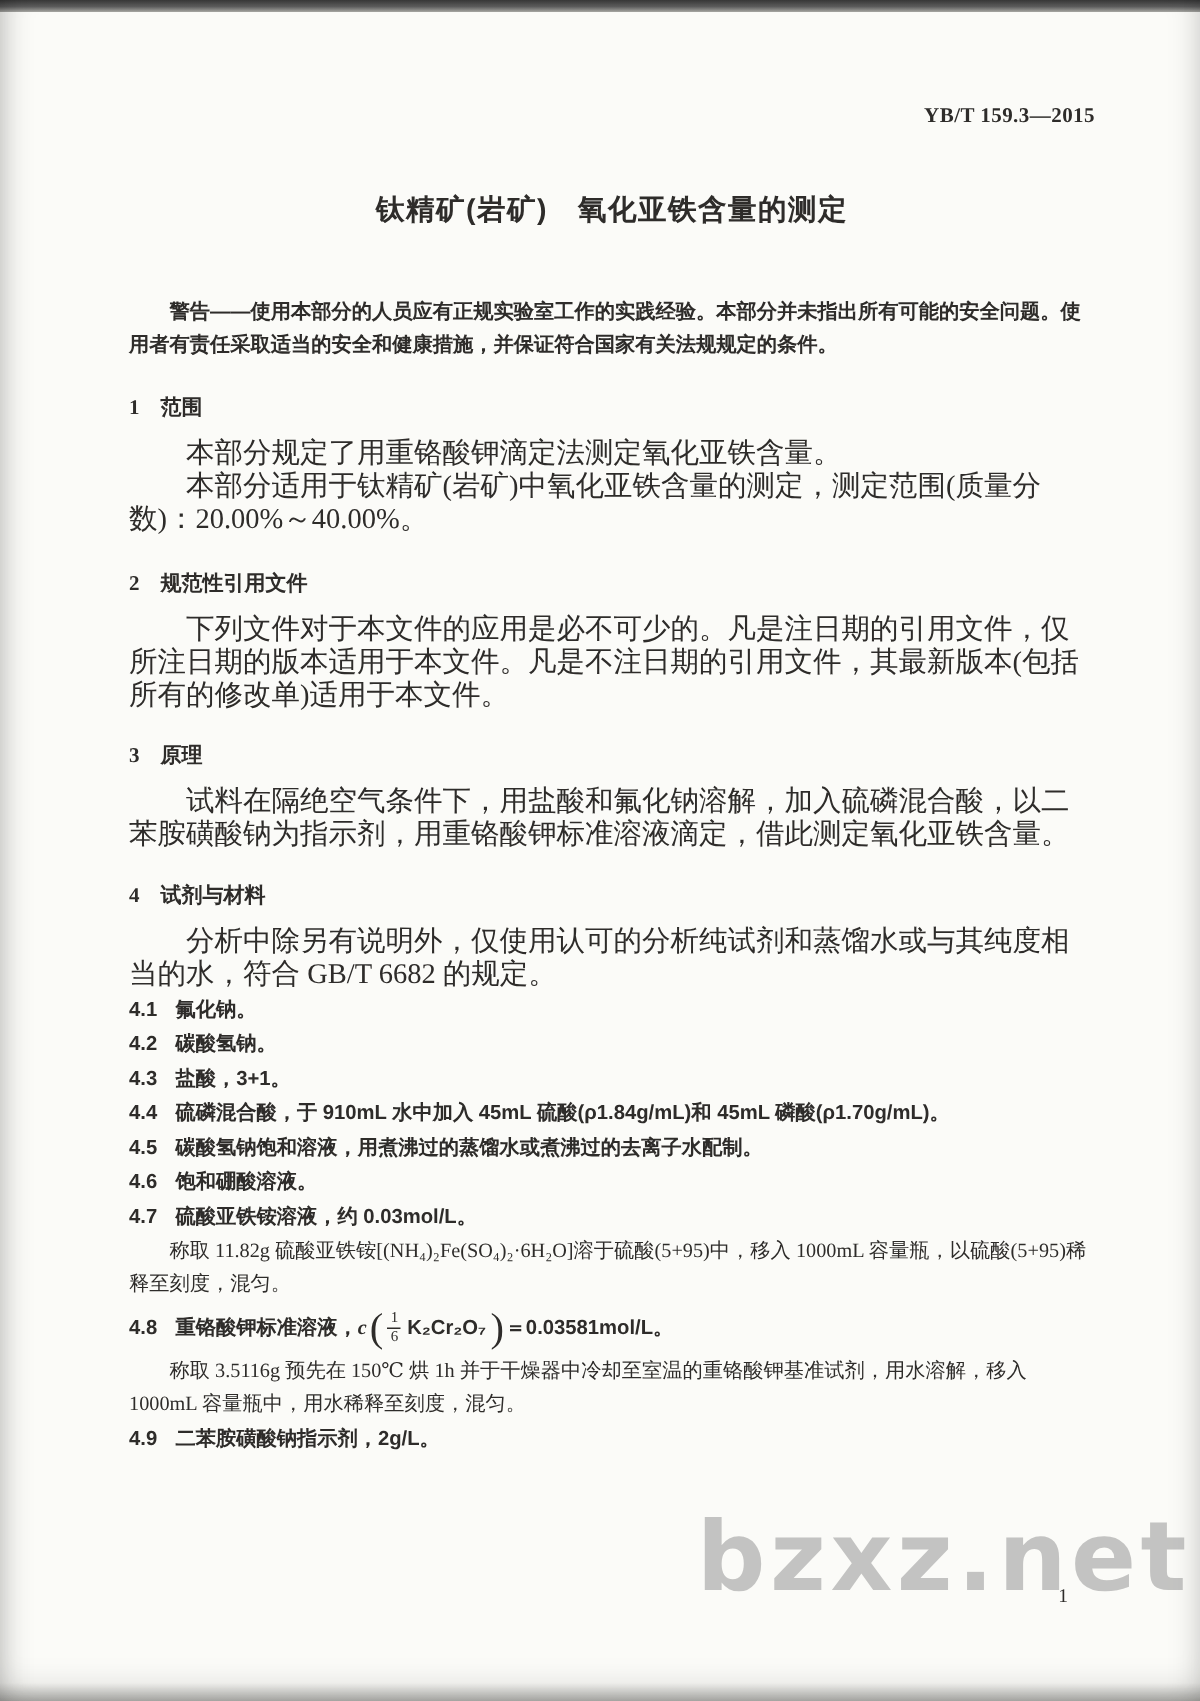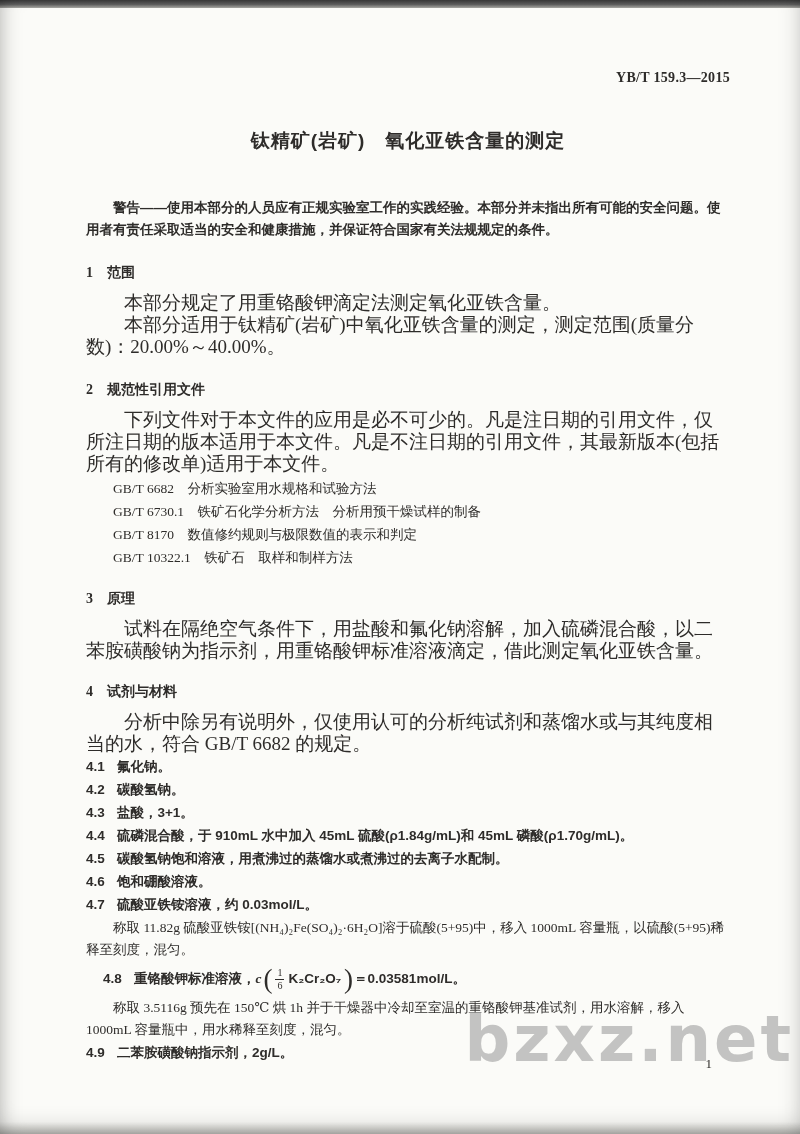--- a/index.html
+++ b/index.html
@@ -86,21 +86,21 @@
     font-size: 13.5px;
     line-height: 22px;
     text-indent: 2em;
     font-weight: normal;
     font-family: "Liberation Serif", "DejaVu Serif", serif;
   }
   .clause-tall {
     display: flex;
     align-items: center;
     height: 34px;
-    margin: 1px 17px;
+    margin: 1px 0;
   }
   .clause-tall .clause-body {
     display: inline-flex;
     align-items: center;
     text-align: center;
   }
   .c-sym {
     font-style: italic;
     font-family: "Liberation Serif", "DejaVu Serif", serif;
     margin-right: 1px;
@@ -157,26 +157,20 @@
     </div>
 
     <p class="warning">警告——使用本部分的人员应有正规实验室工作的实践经验。本部分并未指出所有可能的安全问题。使用者有责任采取适当的安全和健康措施，并保证符合国家有关法规规定的条件。</p>
 
     <div class="heading">1　范围</div>
     <p class="para">本部分规定了用重铬酸钾滴定法测定氧化亚铁含量。</p>
     <p class="para">本部分适用于钛精矿(岩矿)中氧化亚铁含量的测定，测定范围(质量分数)：20.00%～40.00%。</p>
 
     <div class="heading">2　规范性引用文件</div>
     <p class="para">下列文件对于本文件的应用是必不可少的。凡是注日期的引用文件，仅所注日期的版本适用于本文件。凡是不注日期的引用文件，其最新版本(包括所有的修改单)适用于本文件。</p>
-    <div class="refs">
-      <div class="ref">GB/T 6682　分析实验室用水规格和试验方法</div>
-      <div class="ref">GB/T 6730.1　铁矿石化学分析方法　分析用预干燥试样的制备</div>
-      <div class="ref">GB/T 8170　数值修约规则与极限数值的表示和判定</div>
-      <div class="ref">GB/T 10322.1　铁矿石　取样和制样方法</div>
-    </div>
 
     <div class="heading h3">3　原理</div>
     <p class="para">试料在隔绝空气条件下，用盐酸和氟化钠溶解，加入硫磷混合酸，以二苯胺磺酸钠为指示剂，用重铬酸钾标准溶液滴定，借此测定氧化亚铁含量。</p>
 
     <div class="heading h3">4　试剂与材料</div>
     <p class="para">分析中除另有说明外，仅使用认可的分析纯试剂和蒸馏水或与其纯度相当的水，符合 GB/T 6682 的规定。</p>
 
     <div class="clause">
       <span class="clause-num">4.1</span><span>氟化钠。</span>
     </div>

